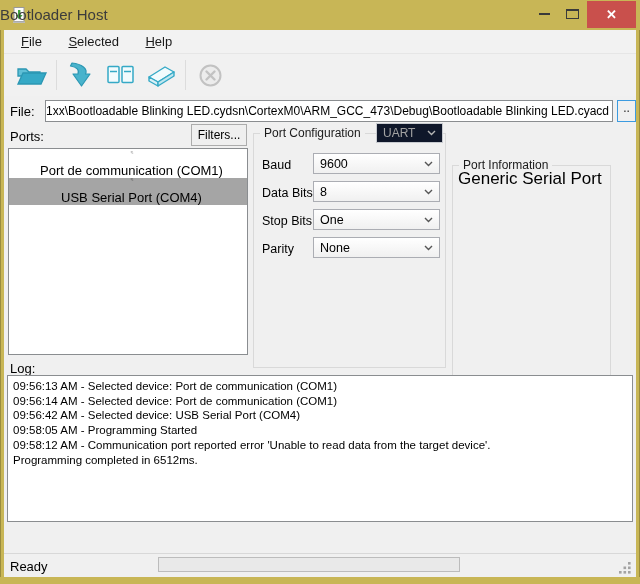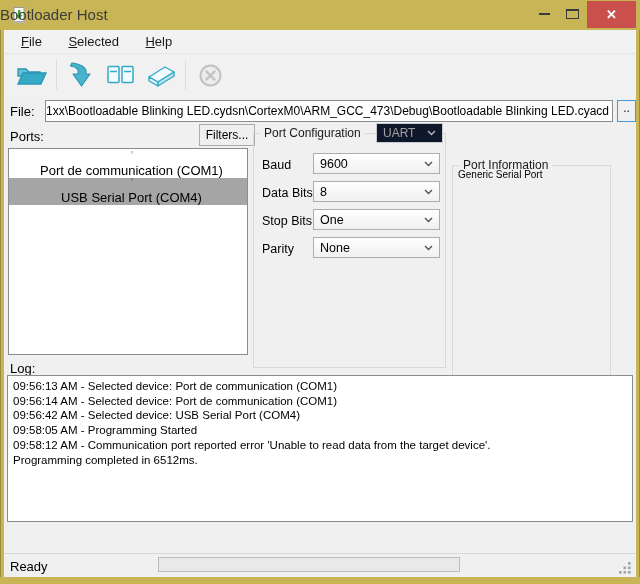--- a/index.html
+++ b/index.html
@@ -58,38 +58,38 @@
     background:#F0F0F0; border:1px solid #3C9BE0;
     display:flex; align-items:center; justify-content:center;
     font-size:12px; color:#222; padding-bottom:6px;
   }
 
   
   .ports-label{ position:absolute; left:10px; top:129px; font-size:13px; }
   .filters-btn{
     position:absolute; left:191px; top:124px; width:56px; height:22px;
     background:#EFEFEF; border:1px solid #ACACAC;
-    font-size:12px; display:flex; align-items:center; justify-content:center; color:#000;margin-left:8px;
+    font-size:12px; display:flex; align-items:center; justify-content:center; color:#000;
   }
   .port-list{
     position:absolute; left:8px; top:148px; width:240px; height:207px;
     background:#fff; border:1px solid #8A8D90; padding-top:2px; overflow:hidden;
   }
   .port-item{ height:27px; display:flex; align-items:center; gap:9px; padding-left:7px; font-size:13px; color:#000;flex-direction:column; }
   .port-item.selected{ background:#A5A5A5; }
 
   
   .group{ position:absolute; border:1px solid #D9D9D9; }
   .group-title{
     position:absolute; top:-8px; left:6px; background:#F0F0F0; padding:0 4px;
     font-size:12px; color:#1A1A1A; white-space:nowrap;
   }
   .grp-config{ left:253px; top:133px; width:193px; height:235px; }
   .grp-info{ left:452px; top:133px; width:159px; height:235px;margin-top:32px; }
-  .info-text{ position:absolute; left:5px; top:3px; font-size:10px; color:#000; }
+  .info-text{ position:absolute; left:5px; top:3px; font-size:17px; color:#000; }
 
   .cfg-label{ position:absolute; font-size:12.5px; color:#000; }
   .combo{
     position:absolute; width:127px; height:21px; left:313px;
     background:linear-gradient(#ffffff,#F0F0F0); border:1px solid #ABADB3;
     display:flex; align-items:center; justify-content:space-between;
     padding:0 6px; font-size:12.5px; color:#000;
   }
   .combo.disabled{
     background:#0f172a; color:#A3A3A3; border-color:#C8CBD0;

